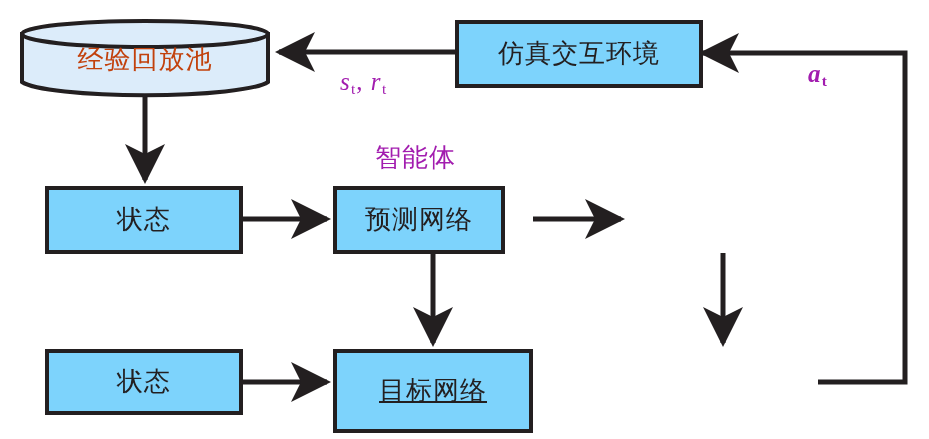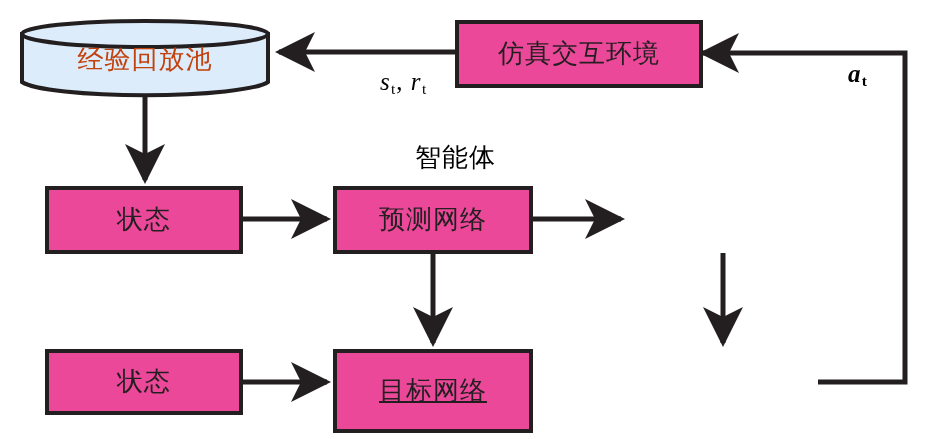--- a/index.html
+++ b/index.html
@@ -18,21 +18,21 @@
   svg#wires {
     position: absolute;
     left: 0;
     top: 0;
     width: 929px;
     height: 439px;
   }
   .node {
     position: absolute;
     box-sizing: border-box;
-    background: #ec4899;
+    background: #7dd3fc;
     border: 4px solid #231f20;
     display: flex;
     align-items: center;
     justify-content: center;
     color: #231f20;
     font-size: 26px;
     letter-spacing: 1px;
     white-space: nowrap;
     z-index: 3;
   }
@@ -48,26 +48,25 @@
     text-align: center;
     color: #c2410c;
     font-size: 26px;
     letter-spacing: 1px;
     white-space: nowrap;
     z-index: 4;
     pointer-events: none;
   }
   .free-label {
     position: absolute;
-    color: #000000;
+    color: #a21caf;
     font-size: 25px;
     letter-spacing: 1px;
     white-space: nowrap;
     z-index: 4;
-    margin-left: 40px;
   }
   .math { font-style: italic; font-family: "Liberation Serif", "DejaVu Serif", serif; }
   .math sub {
     font-size: 0.62em;
     font-style: normal;
     vertical-align: -0.28em;
     padding-left: 0.02em;
   }
   .two-line { line-height: 1.12; text-align: left; }
   .two-line div { display: block; }
@@ -122,21 +121,21 @@
   </div>
 
   <div class="free-label" style="left:375px; top:140px; font-size:26px;text-align:right;">
     <span>智能体</span>
   </div>
 
   <div class="node" style="left:45px; top:186px; width:198px; height:68px;">
     <span class="label">状态</span>
   </div>
 
-  <div class="node" style="left:333px; top:186px; width:200px; height:68px;">
+  <div class="node" style="left:333px; top:186px; width:172px; height:68px;">
     <span class="label">预测网络</span>
   </div>
 
 
 
   <div class="node" style="left:45px; top:349px; width:198px; height:66px;">
     <span class="label">状态</span>
   </div>
 
   <div class="node" style="left:333px; top:349px; width:200px; height:84px;text-decoration:underline;">

